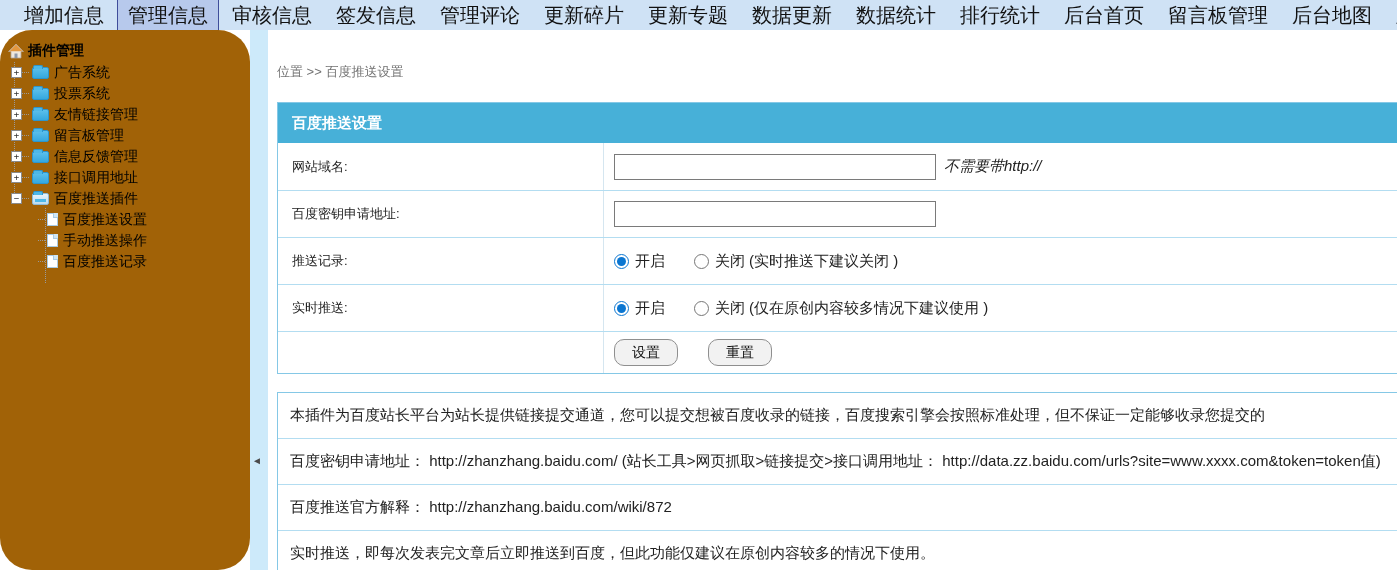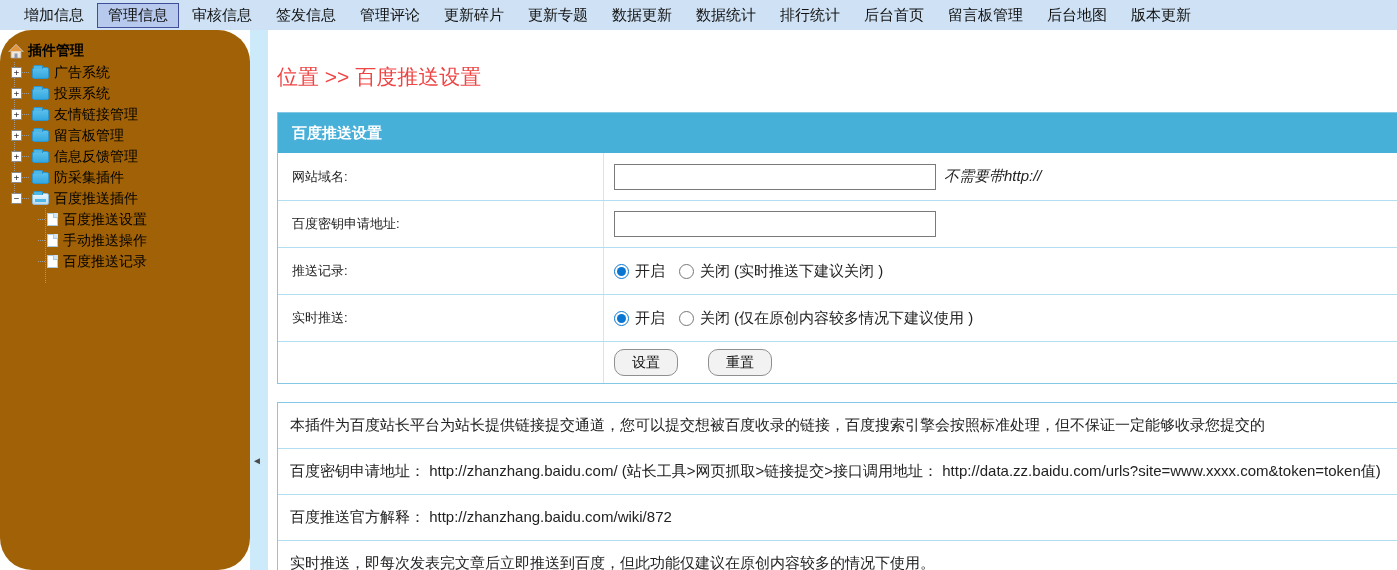--- a/index.html
+++ b/index.html
@@ -3,21 +3,21 @@
 <meta charset="utf-8">
 <style>
   * { margin:0; padding:0; box-sizing:border-box; }
   html,body { width:1397px; height:570px; overflow:hidden; background:#fff;
     font-family:"Liberation Sans","DejaVu Sans",sans-serif; color:#222; }
   .page { position:relative; width:1397px; height:570px; overflow:hidden; }
 
   
   .topnav { position:absolute; left:0; top:0; width:1397px; height:30px;
     background:#cfe2f5; display:flex; align-items:center; padding-left:13px; }
-  .nav-item { font-size:15px; color:#111; padding:3px 11px; margin-right:2px;
+  .nav-item { font-size:20px; color:#111; padding:3px 11px; margin-right:2px;
     white-space:nowrap; cursor:pointer; }
   .nav-item.active { background:#b7c9ec; border:1px solid #3f4d9b; padding:2px 10px; }
 
   
   .sidebar { position:absolute; left:0; top:30px; width:250px; bottom:0; background:#a16207;border-radius:32px; }
   .tree { position:relative; padding:10px 0 0 8px; font-size:14px; }
   .tree-head { display:flex; align-items:center; height:22px; font-weight:bold; color:#000; }
   .tree-head svg { margin-right:4px; }
   .tline { position:absolute; border-left:1px dotted #9a9a9a; }
   .tline-a { left:14px; top:32px; height:141px; }
@@ -40,36 +40,36 @@
   .tree-label { color:#000; white-space:nowrap; }
   .child-indent { margin-left:30px; }
 
   
   .vdivider { position:absolute; left:250px; top:30px; width:18px; bottom:0; background:#cdeafa; }
   .collapse-arrow { position:absolute; left:252px; top:455px; font-size:10px; color:#4a4a4a;
     cursor:pointer; z-index:3; }
 
   
   .main { position:absolute; left:277px; top:30px; right:0; bottom:0; overflow:hidden; }
-  .breadcrumb { margin-top:33px; font-size:21px; color:#ef4444; }
+  .breadcrumb { margin-top:33px; font-size:13px; color:#737373; }
 
   .panel { width:1250px; border:1px solid #85c8e6; background:#fff; }
   .panel-1 { margin-top:21px; }
   .panel-head { height:40px; line-height:40px; background:#47b0d8; color:#fff;
     font-size:15px; font-weight:bold; padding-left:14px; }
   .form-row { display:flex; align-items:center; height:47px; border-top:1px solid #b3ddf1; }
   .cell-label { width:326px; flex:0 0 auto; align-self:stretch; display:flex; align-items:center;
     padding-left:14px; border-right:1px solid #d5e6f0; font-size:13px; color:#222; }
   .cell-field { flex:1; display:flex; align-items:center; padding-left:10px; font-size:15px; }
   .text-input { width:322px; height:26px; border:1px solid #7a7a7a; background:#fff;
     font-size:14px; padding:0 4px; font-family:"Liberation Sans","DejaVu Sans",sans-serif; }
   .hint { margin-left:8px; color:#222;font-style:italic; }
   .radio-group { display:flex; align-items:center; gap:4px; }
   .radio-group input[type=radio] { width:15px; height:15px; accent-color:#0b76d1; margin:0 2px 0 0; cursor:pointer; }
-  .radio-label { margin-right:10px; }
+  .radio-label { margin-right:25px; }
   .btn-row { height:42px; }
   .btn { height:27px; padding:0 17px; margin-right:30px; background:#f2f2f2;
     border:1px solid #8f8f8f; border-radius:10px; font-size:14px; color:#111; cursor:pointer;
     font-family:"Liberation Sans","DejaVu Sans",sans-serif; }
 
   .panel-2 { margin-top:18px; }
   .info-row { padding:13px 12px; font-size:15px; color:#222; border-top:1px solid #b3ddf1; white-space:nowrap; }
   .info-row:first-child { border-top:none; }
 </style>
 </head>
@@ -135,21 +135,21 @@
       <div class="tree-row">
         <span class="expander">+</span>
           <span class="dash"></span>
         <span class="folder-icon"></span>
         <span class="tree-label">信息反馈管理</span>
       </div>
       <div class="tree-row">
         <span class="expander">+</span>
           <span class="dash"></span>
         <span class="folder-icon"></span>
-        <span class="tree-label">防采集插件</span>
+        <span class="tree-label">接口调用地址</span>
       </div>
       <div class="tree-row">
         <span class="expander">−</span>
           <span class="dash"></span>
         <span class="folder-icon open"></span>
         <span class="tree-label">百度推送插件</span>
       </div>
 
       <div class="tree-row child-indent">
         <span class="dash"></span>

